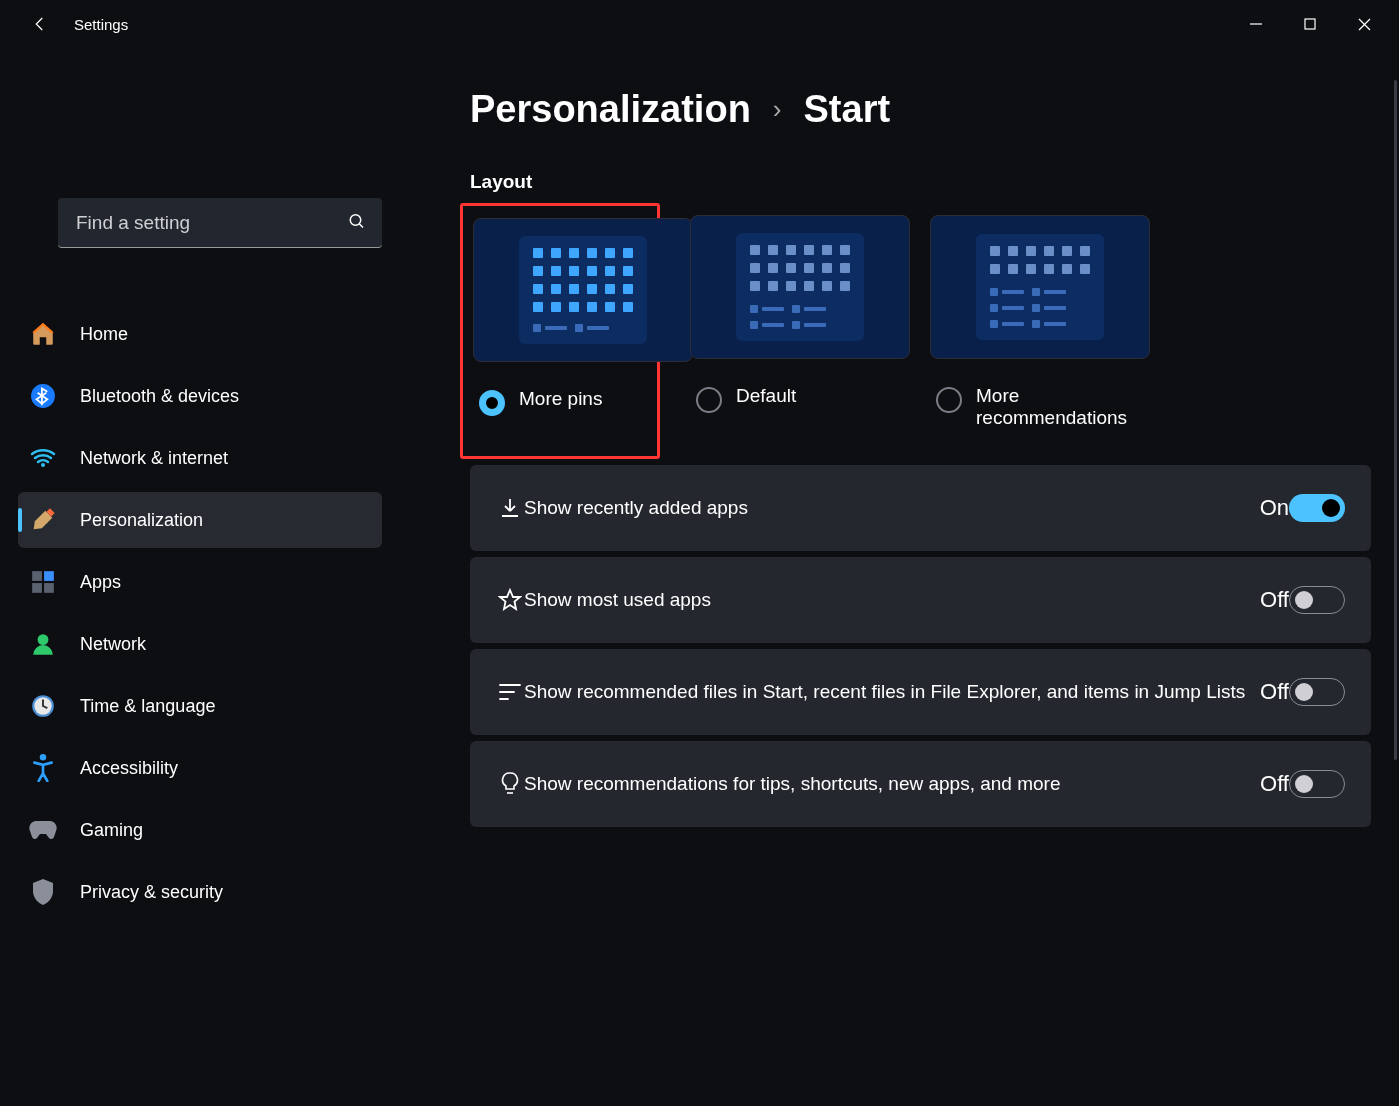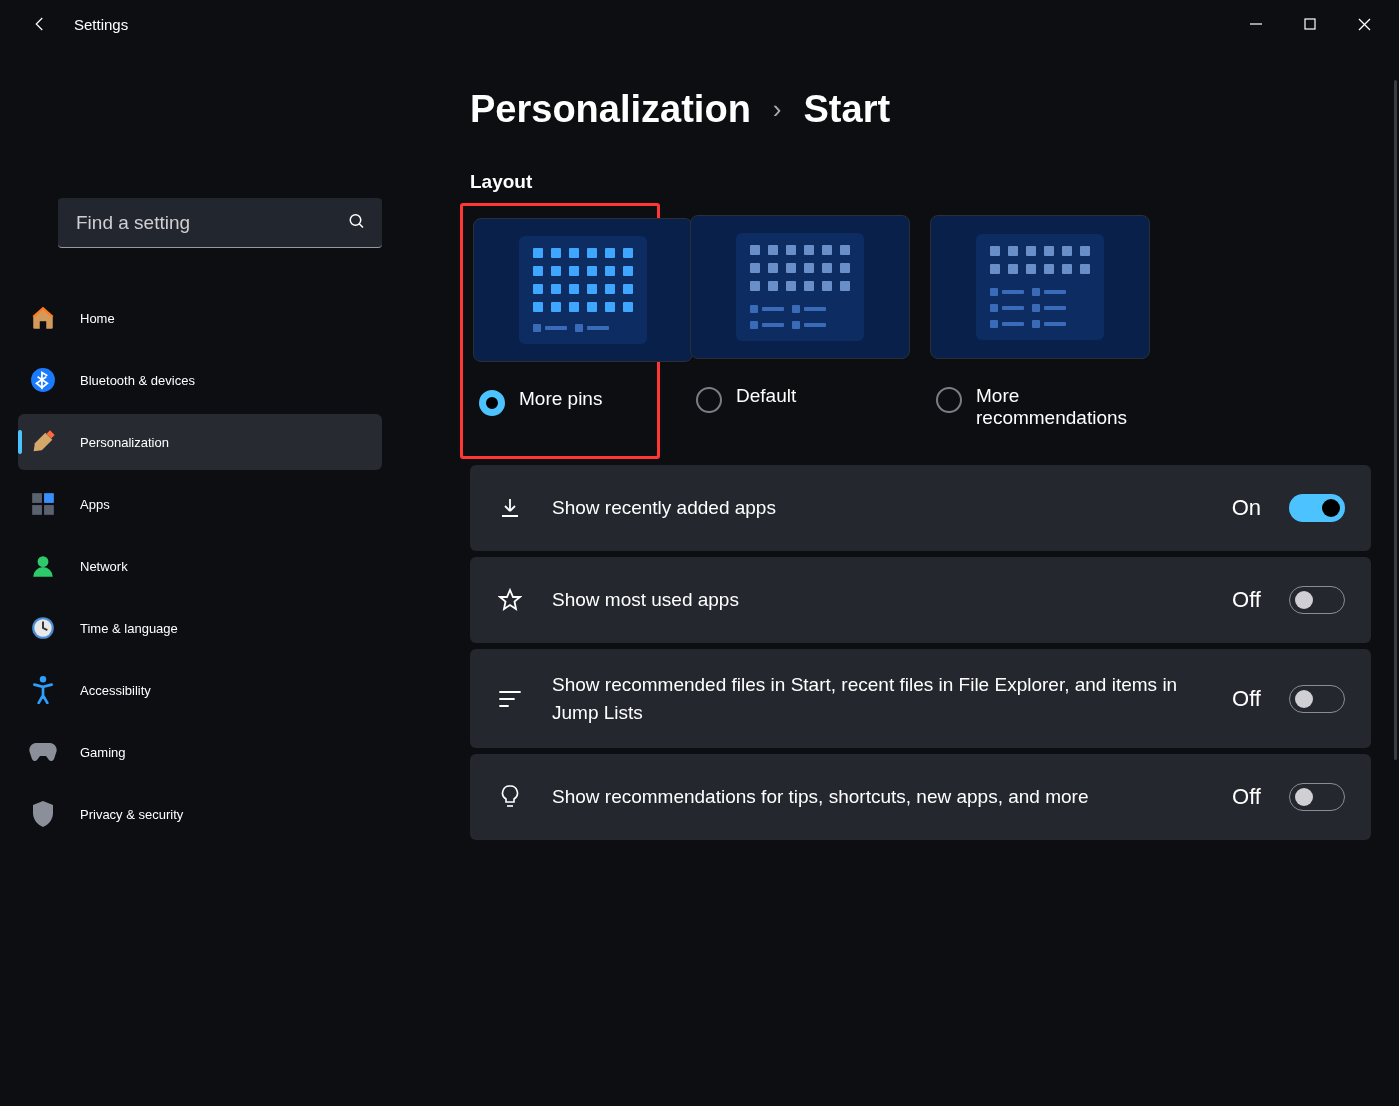--- a/index.html
+++ b/index.html
@@ -40,21 +40,21 @@
   }
 
   
   .sidebar {
     width: 400px;
     padding: 150px 18px 0 18px;
     flex-shrink: 0;
   }
   .search {
     position: relative;
-    margin-bottom: 42px;
+    margin-bottom: 58px;
     padding-left: 40px;
   }
   .search input {
     width: 100%;
     height: 50px;
     background: #22262e;
     border: none;
     border-bottom: 1.5px solid #9a9a9a;
     border-radius: 4px;
     color: #ffffff;
@@ -68,21 +68,21 @@
     right: 16px; top: 50%; transform: translateY(-50%);
     color: #ffffff;
   }
 
   .nav-item {
     height: 56px;
     display: flex;
     align-items: center;
     padding: 0 10px 0 10px;
     border-radius: 6px;
-    font-size: 13px;
+    font-size: 18px;
     color: #ffffff;
     gap: 22px;
     margin-bottom: 6px;
   }
   .nav-item.active {
     background: #272a31;
     position: relative;
   }
   .nav-item.active::before {
     content: '';
@@ -179,21 +179,20 @@
   }
 
   
   .setting-row {
     background: #24272e;
     border-radius: 6px;
     padding: 22px 26px;
     margin-bottom: 6px;
     display: flex;
     align-items: center;
-    gap: 28px;
     min-height: 86px;
     justify-content: flex-end;
   }
   .setting-icon { width: 28px; display:flex; justify-content:center; color:#fff; flex-shrink:0;}
   .setting-text { flex: 1; font-size: 19px; line-height: 1.45; }
   .setting-state { font-size: 22px; color:#fff; }
   .toggle {
     width: 56px; height: 28px;
     border-radius: 20px;
     position: relative;
@@ -272,20 +271,29 @@
     <div class="nav-item">
       <span class="nav-icon">
         <svg width="26" height="26" viewBox="0 0 24 24">
             <circle cx="12" cy="12" r="11" fill="#1a7bff"></circle>
             <path d="M11 5v14l5-4-9-6m9-1l-5-3v14l-5-4 9-6" fill="none" stroke="#fff" stroke-width="1.6"></path>
           </svg>
       </span>
       <span>Bluetooth &amp; devices</span>
     </div>
 
+    <div class="nav-item">
+      <span class="nav-icon">
+        <svg width="26" height="20" viewBox="0 0 26 20">
+            <path d="M2 6a18 18 0 0 1 22 0M5 10a13 13 0 0 1 16 0M8 14a8 8 0 0 1 10 0" fill="none" stroke="#2dbef0" stroke-width="2.5" stroke-linecap="round"></path>
+            <circle cx="13" cy="17" r="2" fill="#2dbef0"></circle>
+          </svg>
+      </span>
+      <span>Network &amp; internet</span>
+    </div>
 
     <div class="nav-item active">
       <span class="nav-icon">
         <svg width="28" height="28" viewBox="0 0 24 24">
             <path d="M14 4l6 6-9 9-7 1 1-7z" fill="#d4a86b"></path>
             <path d="M18 2l4 4-3 3-4-4z" fill="#ff6a3c"></path>
           </svg>
       </span>
       <span>Personalization</span>
     </div>

